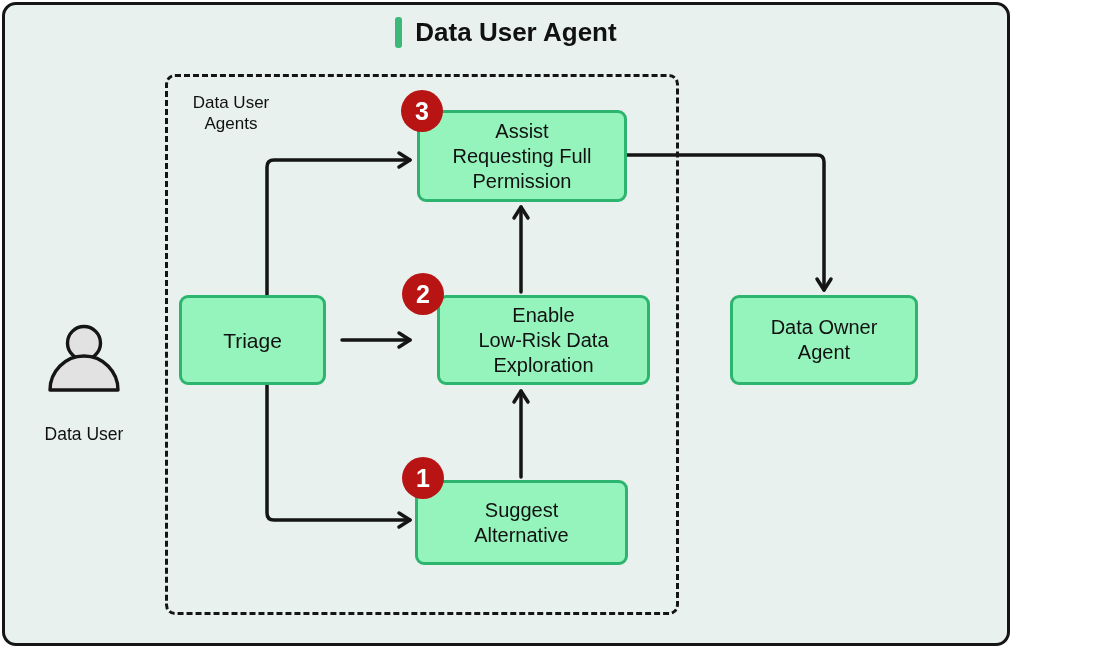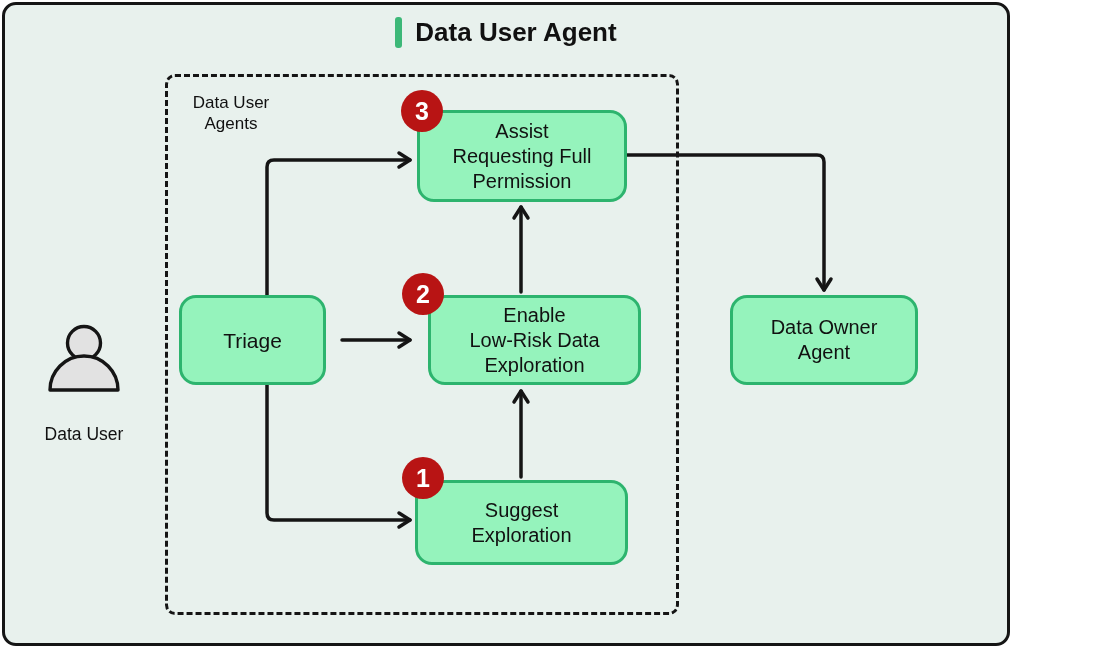--- a/index.html
+++ b/index.html
@@ -53,33 +53,33 @@
     text-align: center;
     font-size: 17px;
     line-height: 21px;
     white-space: pre-line;
     z-index: 2;
   }
   .node {
     position: absolute;
     background: var(--node-fill, #95f3bc);
     border: 3px solid var(--node-border, #2db46e);
-    border-radius: 17px;
+    border-radius: 9px;
     display: flex;
     align-items: center;
     justify-content: center;
     text-align: center;
     font-size: 20px;
     line-height: 25px;
     white-space: pre-line;
     z-index: 2;
   }
   .node-triage  { left: 179px; top: 295px; width: 147px; height: 90px; font-size: 21px; }
   .node-assist  { left: 417px; top: 110px; width: 210px; height: 92px; }
-  .node-enable  { left: 428px; top: 295px; width: 213px; height: 90px; }
+  .node-enable  { left: 437px; top: 295px; width: 213px; height: 90px; }
   .node-suggest { left: 415px; top: 480px; width: 213px; height: 85px; }
   .node-owner   { left: 730px; top: 295px; width: 188px; height: 90px; }
   .badge {
     position: absolute;
     width: 42px; height: 42px;
     border-radius: 50%;
     background: var(--badge-red, #b81414);
     color: #ffffff;
     font-size: 25px;
     font-weight: 700;
@@ -145,21 +145,21 @@
   </svg>
 
   <div class="node node-triage">Triage</div>
   <div class="node node-assist">Assist
 Requesting Full
 Permission</div>
   <div class="node node-enable">Enable
 Low-Risk Data
 Exploration</div>
   <div class="node node-suggest">Suggest
-Exploration</div>
+Alternative</div>
   <div class="node node-owner">Data Owner
 Agent</div>
 
   <div class="badge badge-3">3</div>
   <div class="badge badge-2">2</div>
   <div class="badge badge-1">1</div>
 
   <div class="actor actor-left">
     <svg width="76" height="72" viewBox="0 0 76 72">
       <circle cx="38" cy="21" r="16.5" fill="#e2e2e2" stroke="#151515" stroke-width="3.4"></circle>

